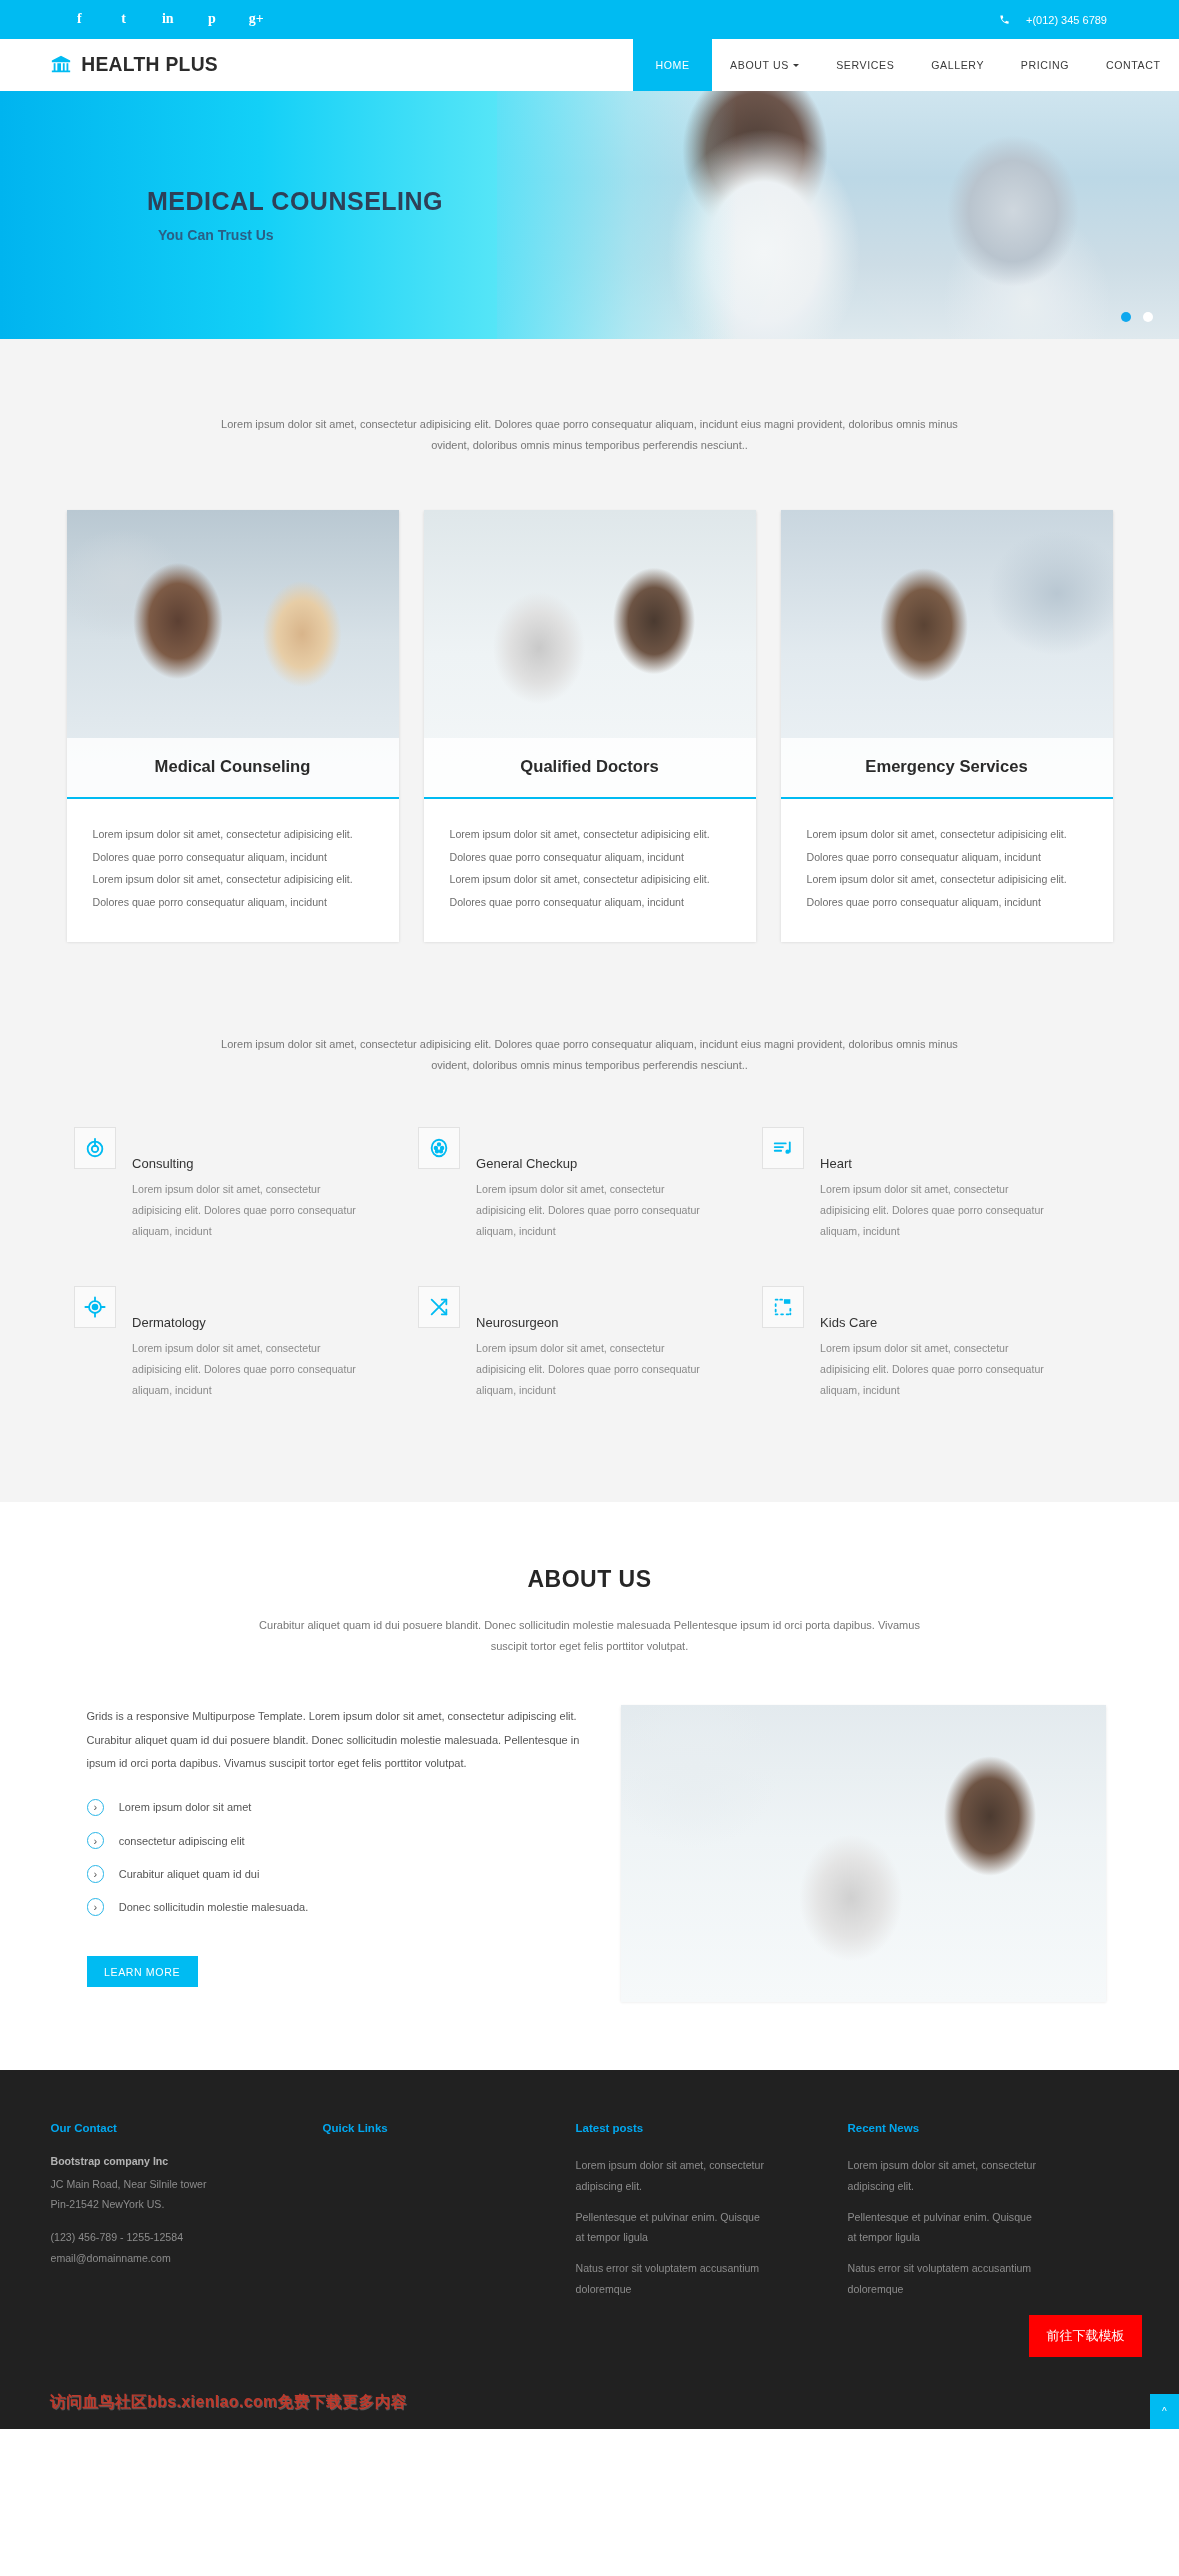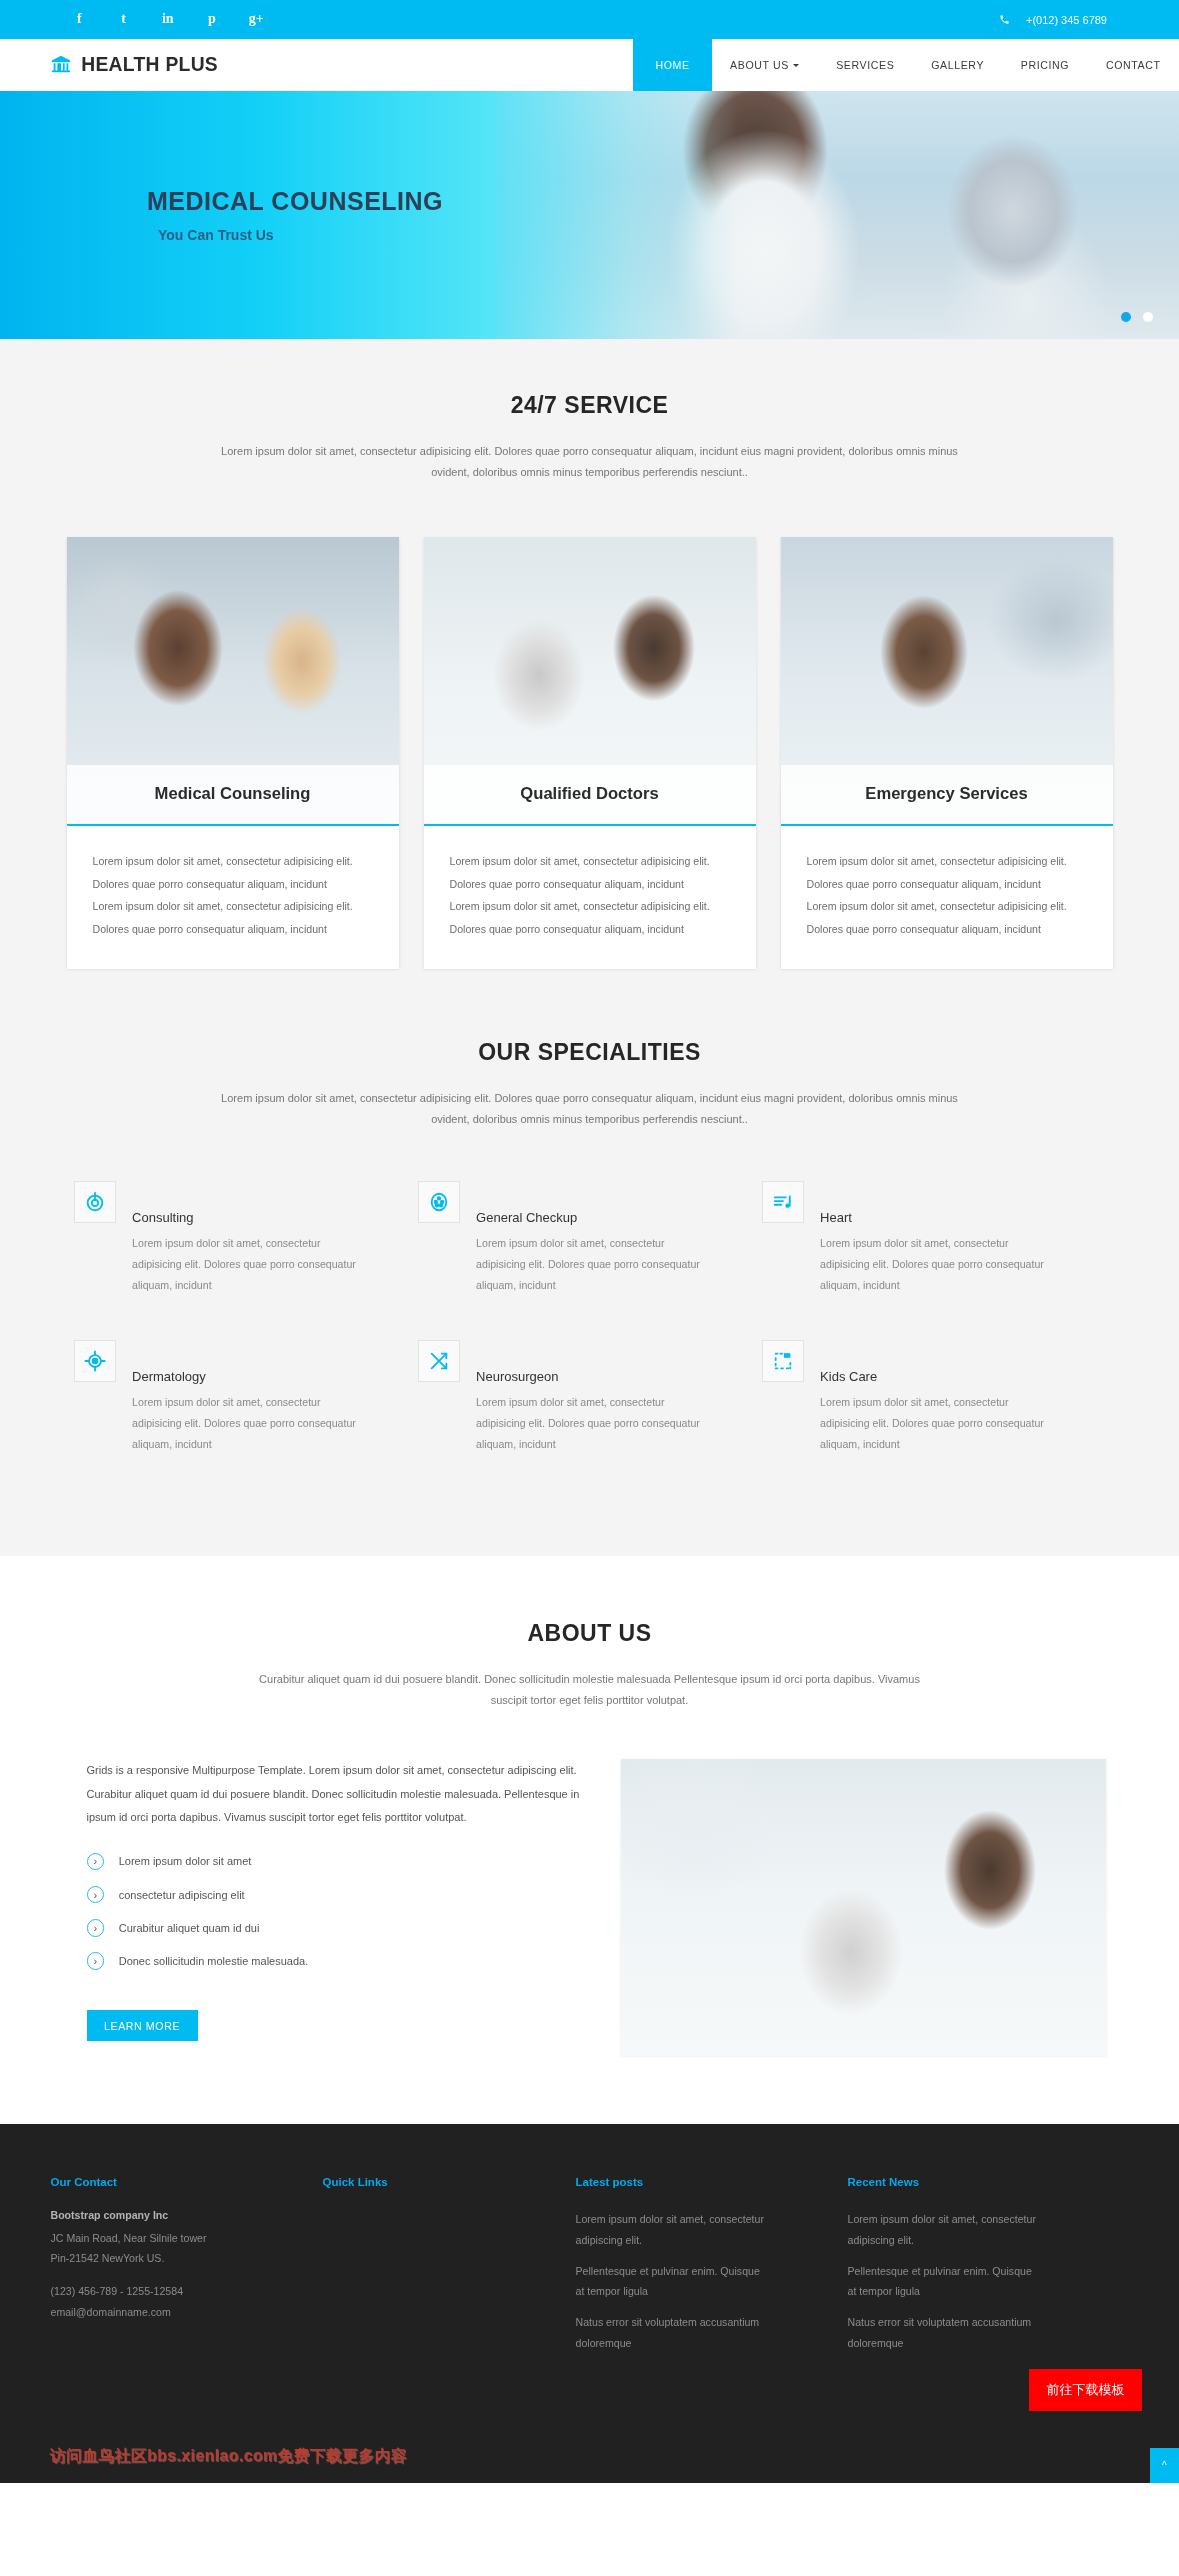--- a/index.html
+++ b/index.html
@@ -223,21 +223,20 @@
     <div class="hero-title">MEDICAL COUNSELING</div>
     <div class="hero-sub">You Can Trust Us</div>
   </div>
   <div class="dots">
     <div class="dot on"></div>
     <div class="dot"></div>
   </div>
 </div>
 
 <div class="svc-section">
-  <div class="sec-title">24/7 SERVICE</div>
   <div class="sec-desc">Lorem ipsum dolor sit amet, consectetur adipisicing elit. Dolores quae porro consequatur aliquam, incidunt eius magni provident, doloribus omnis minus ovident, doloribus omnis minus temporibus perferendis nesciunt..</div>
   <div class="cards" id="service-cards">
       <div class="card">
         <div class="card-img c1">
           <div class="card-cap">
             <span>Medical Counseling</span>
           </div>
         </div>
         <div class="card-body">
           <p>Lorem ipsum dolor sit amet, consectetur adipisicing elit.</p>
@@ -269,21 +268,20 @@
           <p>Lorem ipsum dolor sit amet, consectetur adipisicing elit.</p>
           <p>Dolores quae porro consequatur aliquam, incidunt</p>
           <p>Lorem ipsum dolor sit amet, consectetur adipisicing elit.</p>
           <p>Dolores quae porro consequatur aliquam, incidunt</p>
         </div>
       </div>
     </div>
 </div>
 
 <div class="spec-section">
-  <div class="sec-title">OUR SPECIALITIES</div>
   <div class="sec-desc">Lorem ipsum dolor sit amet, consectetur adipisicing elit. Dolores quae porro consequatur aliquam, incidunt eius magni provident, doloribus omnis minus ovident, doloribus omnis minus temporibus perferendis nesciunt..</div>
   <div class="spec-grid" id="spec-grid">
       <div class="spec">
         <div class="spec-ico">
           <svg width="22" height="22" viewBox="0 0 24 24" fill="none" stroke="currentColor" stroke-width="2">
             <circle cx="12" cy="13" r="8"></circle>
             <circle cx="12" cy="13" r="3.5"></circle>
             <path d="M12 2v8" stroke-linecap="round"></path>
           </svg>
         </div>

